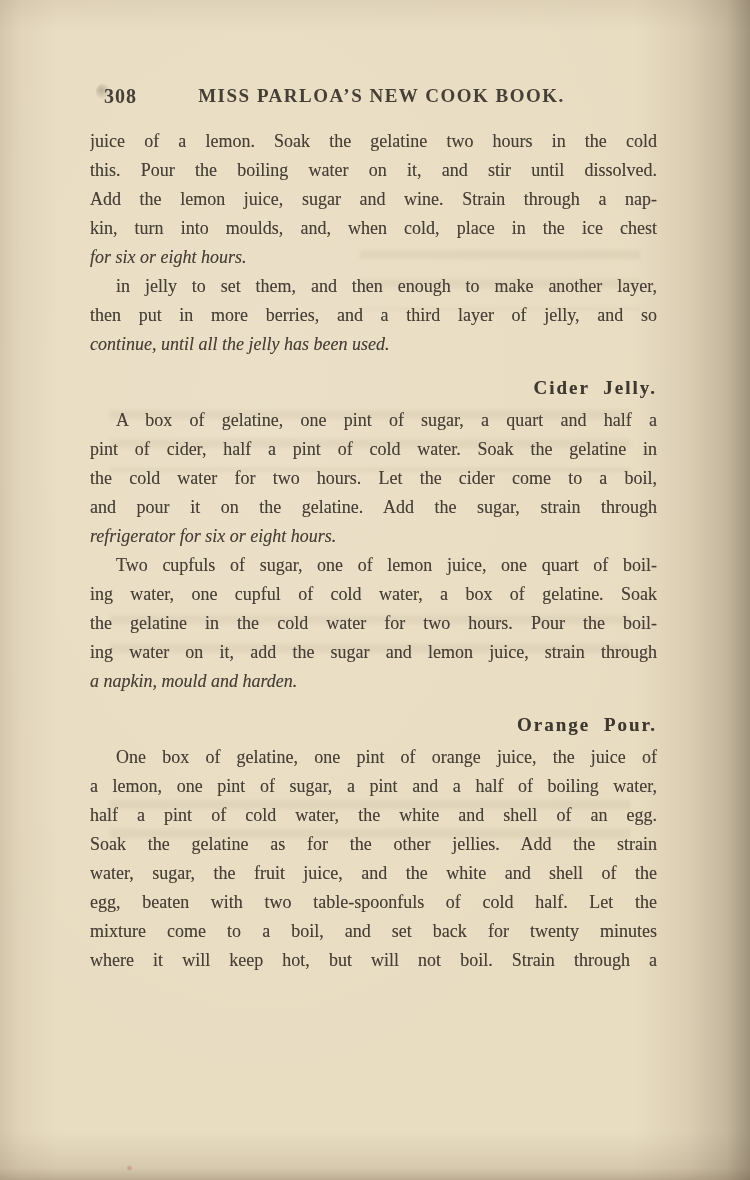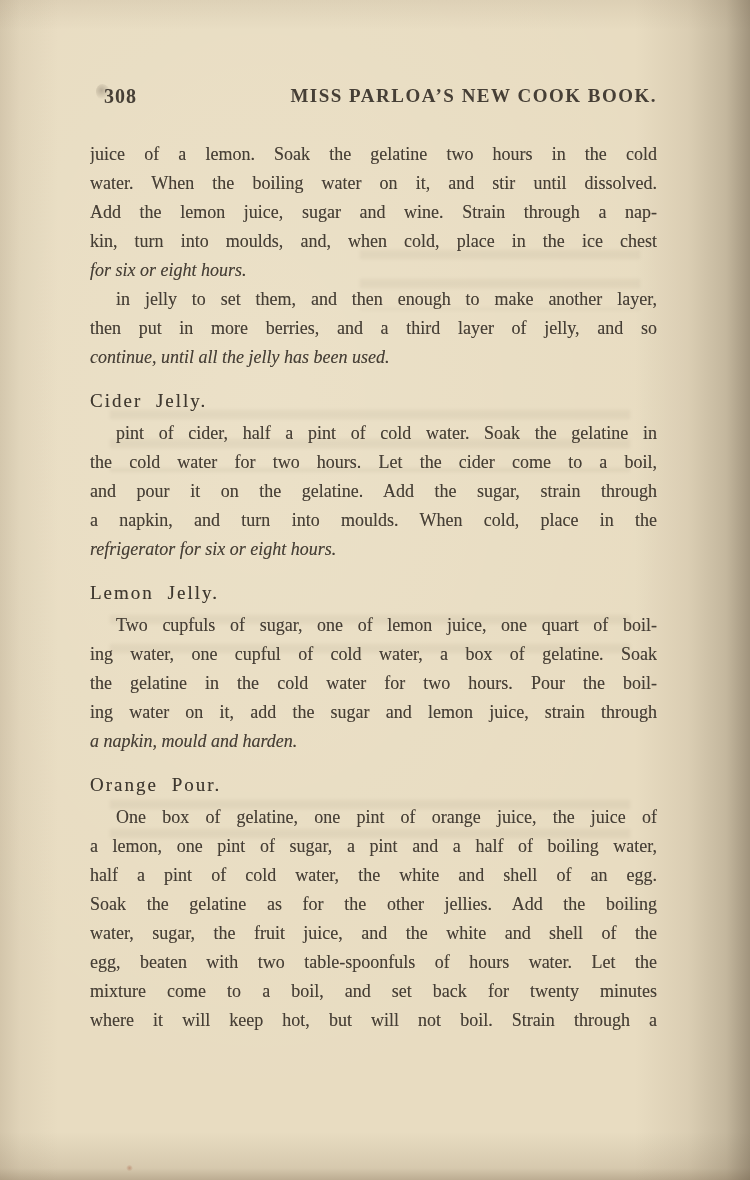--- a/index.html
+++ b/index.html
@@ -63,49 +63,49 @@
   .pagenum {
     position: absolute;
     left: 14px;
     top: 0;
     font-size: 20px;
     font-weight: bold;
     letter-spacing: 1px;
     text-align: right;
   }
   .running-title {
-    text-align: right;
+    text-align: center;
     text-indent: 16px;
     font-size: 19px;
     font-weight: bold;
     letter-spacing: 1.5px;
     white-space: nowrap;
   }
 
   .text-column {
     position: absolute;
     left: 90px;
-    top: 140px;
+    top: 127px;
     width: 567px;
     font-size: 18px;
     line-height: 29px;
     text-shadow: 0 0 0.6px rgba(70,60,48,0.45);
   }
   .para { margin: 0; }
   .line {
     text-align: justify;
     text-align-last: justify;
     height: 29px;
     overflow: hidden;
   }
   .line.flush { text-align-last: left; font-style: italic; }
   .para.indent .line:first-child { text-indent: 26px; }
   .heading {
-    text-align: left;
-    font-weight: normal;
+    text-align: right;
+    font-weight: bold;
     font-size: 19px;
     letter-spacing: 2px;
     word-spacing: 7px;
     line-height: 29px;
     margin: 14px 0 4px 0;
     color: var(--ink-heading, #3e382f);
   }
 </style>
 </head>
 <body>
@@ -120,52 +120,51 @@
   <div class="bottom-dot"></div>
 
   <div class="header">
     <span class="pagenum">308</span>
     <div class="running-title">MISS PARLOA’S NEW COOK BOOK.</div>
   </div>
 
   <div class="text-column" id="text-column">
       <div class="para">
         <div class="line">juice of a lemon.  Soak the gelatine two hours in the cold</div>
-        <div class="line">water.  When the boiling water on it, and stir until dissolved.</div>
+        <div class="line">this.  Pour the boiling water on it, and stir until dissolved.</div>
         <div class="line">Add the lemon juice, sugar and wine.  Strain through a nap-</div>
         <div class="line">kin, turn into moulds, and, when cold, place in the ice chest</div>
         <div class="line flush">for six or eight hours.</div>
       </div>
       <div class="para indent">
         <div class="line">in jelly to set them, and then enough to make another layer,</div>
         <div class="line">then put in more berries, and a third layer of jelly, and so</div>
         <div class="line flush">continue, until all the jelly has been used.</div>
       </div>
       <div class="heading">Cider Jelly.</div>
       <div class="para indent">
+        <div class="line">A box of gelatine, one pint of sugar, a quart and half a</div>
         <div class="line">pint of cider, half a pint of cold water.  Soak the gelatine in</div>
         <div class="line">the cold water for two hours.  Let the cider come to a boil,</div>
         <div class="line">and pour it on the gelatine.  Add the sugar, strain through</div>
-        <div class="line">a napkin, and turn into moulds.  When cold, place in the</div>
         <div class="line flush">refrigerator for six or eight hours.</div>
       </div>
-      <div class="heading">Lemon Jelly.</div>
       <div class="para indent">
         <div class="line">Two cupfuls of sugar, one of lemon juice, one quart of boil-</div>
         <div class="line">ing water, one cupful of cold water, a box of gelatine.  Soak</div>
         <div class="line">the gelatine in the cold water for two hours.  Pour the boil-</div>
         <div class="line">ing water on it, add the sugar and lemon juice, strain through</div>
         <div class="line flush">a napkin, mould and harden.</div>
       </div>
       <div class="heading">Orange Pour.</div>
       <div class="para indent">
         <div class="line">One box of gelatine, one pint of orange juice, the juice of</div>
         <div class="line">a lemon, one pint of sugar, a pint and a half of boiling water,</div>
         <div class="line">half a pint of cold water, the white and shell of an egg.</div>
-        <div class="line">Soak the gelatine as for the other jellies.  Add the boiling</div>
+        <div class="line">Soak the gelatine as for the other jellies.  Add the strain</div>
         <div class="line">water, sugar, the fruit juice, and the white and shell of the</div>
-        <div class="line">egg, beaten with two table-spoonfuls of hours water.  Let the</div>
+        <div class="line">egg, beaten with two table-spoonfuls of cold half.  Let the</div>
         <div class="line">mixture come to a boil, and set back for twenty minutes</div>
         <div class="line">where it will keep hot, but will not boil.  Strain through a</div>
       </div>
     </div>
 
 </div>
 
 </body></html>

